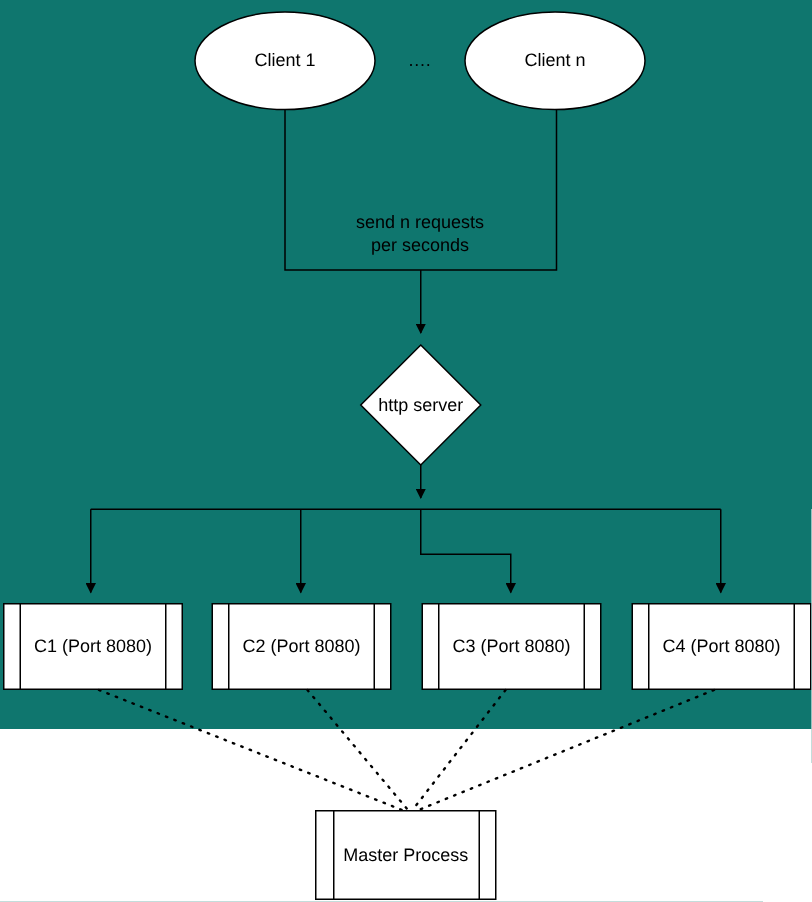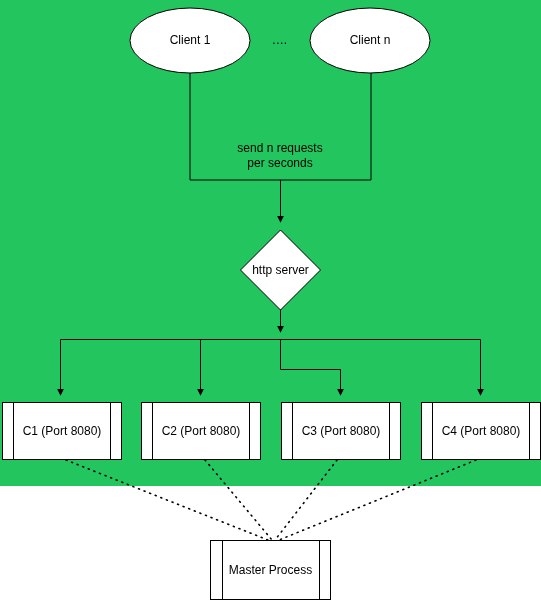--- a/index.html
+++ b/index.html
@@ -10,21 +10,21 @@
   body {
     width: 541px;
     height: 601px;
     overflow: hidden;
     font-family: "Liberation Sans", sans-serif;
   }
   #diagram-root {
     position: relative;
     width: 541px;
     height: 486px;
-    background: #22c55e;
+    background: #0f766e;
     text-decoration: underline;
   }
   #diagram-svg {
     position: absolute;
     left: 0;
     top: 0;
     width: 541px;
     height: 601px;
     display: block;
   }

